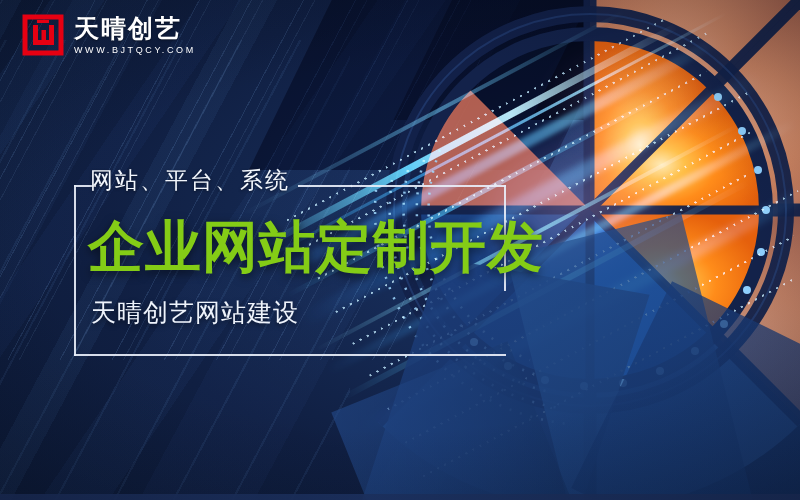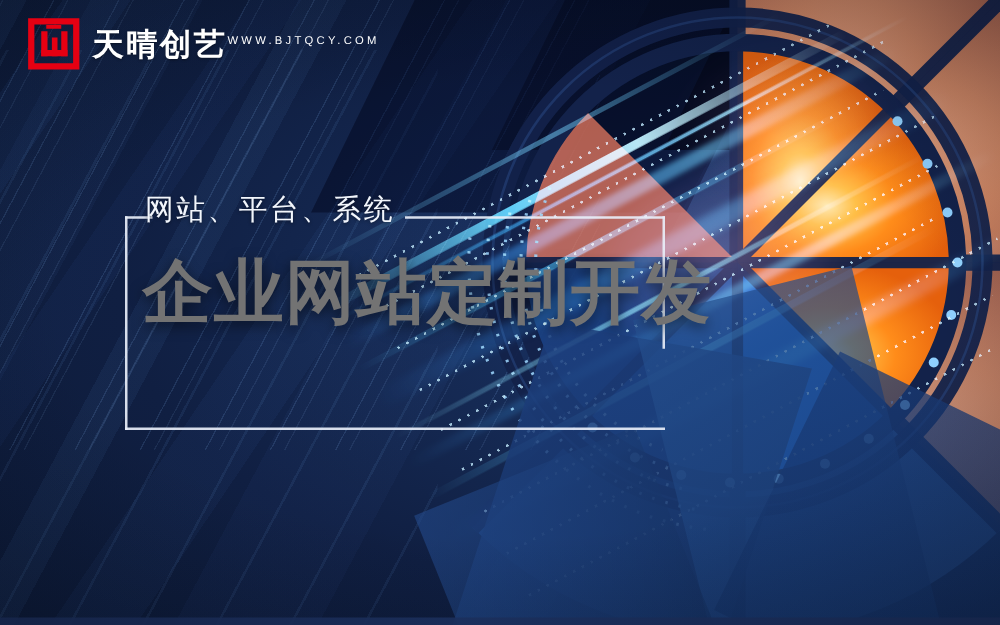--- a/index.html
+++ b/index.html
@@ -146,35 +146,35 @@
 
   
   .logo{
     position:absolute;left:22px;top:14px;
     display:flex;align-items:center;gap:10px;z-index:20;
   }
   .logo-mark{
     width:42px;height:42px;flex:0 0 42px;position:relative;
   }
   .logo-mark svg{display:block;width:42px;height:42px;}
-  .logo-text{display:flex;flex-direction:row;justify-content:center;}
+  .logo-text{display:flex;flex-direction:column;justify-content:center;}
   .logo-cn{
     color:#ffffff;font-size:25px;line-height:1;letter-spacing:2px;
     font-weight:700;
     font-family:"DejaVu Sans","Liberation Sans",sans-serif;
     text-shadow:0 1px 2px rgba(0,0,0,.4);
   }
   .logo-url{
     color:#ffffff;font-size:9px;line-height:1;margin-top:5px;
     letter-spacing:2.6px;font-weight:400;
     font-family:"Liberation Sans",sans-serif;
   }
 
   
-  .content{position:absolute;left:0;top:0;width:540px;height:484px;z-index:15;margin-left:26px;}
+  .content{position:absolute;left:0;top:12px;width:540px;height:484px;z-index:15;}
 
   .frame-line{position:absolute;background:#e8eef8;opacity:.92;}
   
   .fl-top-stub{left:74px;top:173px;width:22px;height:2px;}
   
   .fl-top-long{left:298px;top:173px;width:208px;height:2px;}
   
   .fl-left{left:74px;top:173px;width:2px;height:171px;}
   
   .fl-bottom{left:74px;top:342px;width:432px;height:2px;}
@@ -183,22 +183,22 @@
 
   .subtitle{
     position:absolute;left:90px;top:157px;
     color:#f2f6fc;font-size:23px;letter-spacing:2px;line-height:1;
     font-family:"DejaVu Sans","Liberation Sans",sans-serif;
     text-shadow:0 1px 3px rgba(0,0,0,.45);
     white-space:nowrap;
   }
   .headline{
     position:absolute;left:88px;top:206px;
-    color:#737373;font-size:56px;font-weight:700;letter-spacing:1px;line-height:1.05;
-    font-family:Liberation Serif, serif;
+    color:#84cc16;font-size:56px;font-weight:700;letter-spacing:1px;line-height:1.05;
+    font-family:Liberation Sans, sans-serif;
     text-shadow:0 3px 10px rgba(0,0,0,.55);
     white-space:nowrap;
   }
   .tagline{
     position:absolute;left:91px;top:288px;
     color:#eef3fb;font-size:25px;letter-spacing:1px;line-height:1;
     font-family:"DejaVu Sans","Liberation Sans",sans-serif;
     text-shadow:0 2px 5px rgba(0,0,0,.5);
     white-space:nowrap;
   }
@@ -375,15 +375,16 @@
 
   <div class="content">
     <div class="frame-line fl-top-stub"></div>
     <div class="frame-line fl-top-long"></div>
     <div class="frame-line fl-left"></div>
     <div class="frame-line fl-bottom"></div>
     <div class="frame-line fl-right"></div>
 
     <div class="subtitle">网站、平台、系统</div>
     <div class="headline">企业网站定制开发</div>
+    <div class="tagline">天晴创艺网站建设</div>
   </div>
 
 </div>
 
 </body></html>

